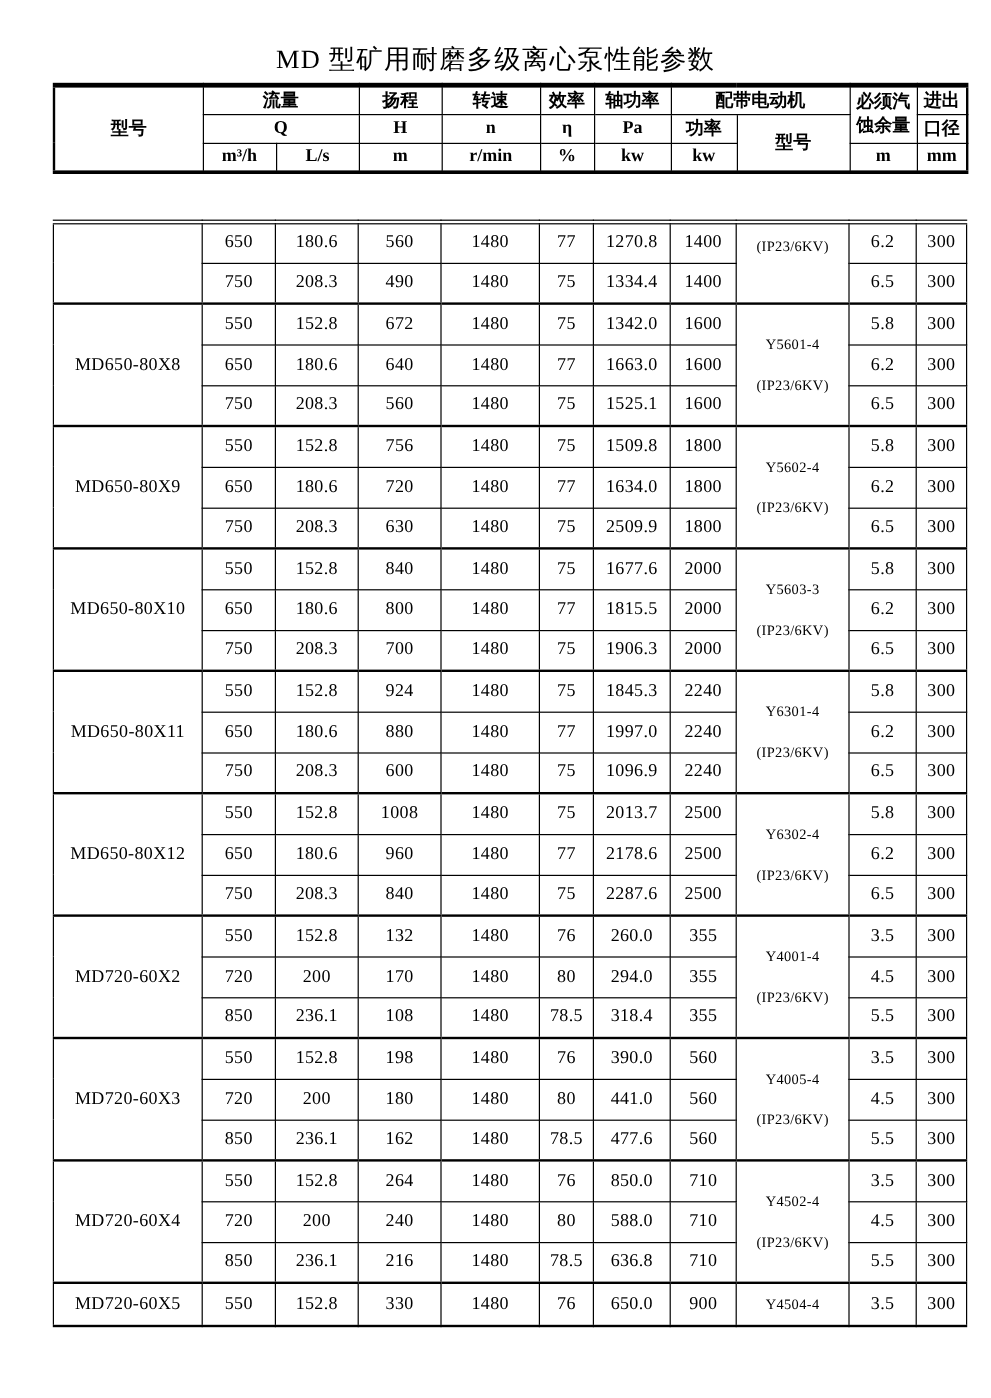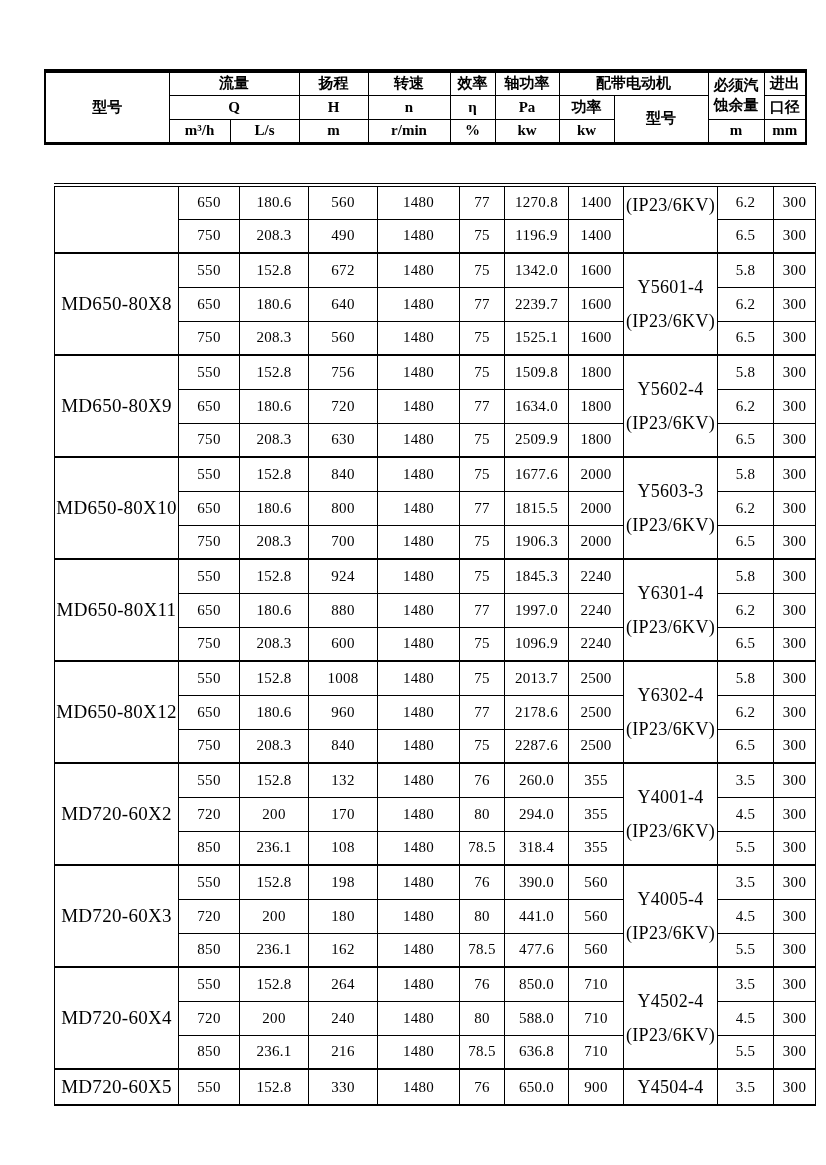--- a/index.html
+++ b/index.html
@@ -27,36 +27,37 @@
   .header-tbl {
     top:69px; width:761px;
     border:2px solid #000; border-top:4px solid #000; border-bottom:3px solid #000;
   }
   .header-tbl td { height:24px; font-weight:bold;font-family:Liberation Serif, serif; }
   .npsh-head div { line-height:1.3;text-align:center; }
 
   
   .data-tbl {
     top:183px; width:761px;
-    border:1px solid #000; border-top:4px double #000; border-bottom:2px solid #000;margin-left:10px;
+    border:1px solid #000; border-top:4px double #000; border-bottom:2px solid #000;
   }
   .data-tbl td { height:34px; letter-spacing:0.3px; }
   .data-tbl tr.group-start td { border-top:2px solid #000; }
 
-  .model-cell { font-size:19px; letter-spacing:-0.5px; }
-  .motor-cell { font-size:18px; letter-spacing:0; }
+  .model-cell { font-size:15px; letter-spacing:-0.5px; }
+  .motor-cell { font-size:12px; letter-spacing:0; }
   .motor-cell div { line-height:34px; }
   .motor-cell.top { vertical-align:top; }
   .motor-cell.top div { line-height:30px; padding-top:3px; }
 </style>
 </head>
 <body>
 
 <div class="page">
 
+  <div class="title">MD 型矿用耐磨多级离心泵性能参数</div>
 
   <table class="header-tbl">
     <colgroup>
       <col style="width:124px">
         <col style="width:61px">
         <col style="width:69px">
       <col style="width:69px">
         <col style="width:82px">
         <col style="width:45px">
       <col style="width:64px">
@@ -133,21 +134,21 @@
           </td>
           <td>6.2</td>
           <td>300</td>
         </tr>
         <tr>
           <td>750</td>
           <td>208.3</td>
           <td>490</td>
           <td>1480</td>
           <td>75</td>
-          <td>1196.9</td>
+          <td>1334.4</td>
           <td>1400</td>
           <td>6.5</td>
           <td>300</td>
         </tr>
         <tr class="group-start">
           <td class="model-cell" rowspan="3">MD650-80X8</td>
           <td>550</td>
           <td>152.8</td>
           <td>672</td>
           <td>1480</td>
@@ -160,21 +161,21 @@
           </td>
           <td>5.8</td>
           <td>300</td>
         </tr>
         <tr>
           <td>650</td>
           <td>180.6</td>
           <td>640</td>
           <td>1480</td>
           <td>77</td>
-          <td>2239.7</td>
+          <td>1663.0</td>
           <td>1600</td>
           <td>6.2</td>
           <td>300</td>
         </tr>
         <tr>
           <td>750</td>
           <td>208.3</td>
           <td>560</td>
           <td>1480</td>
           <td>75</td>

